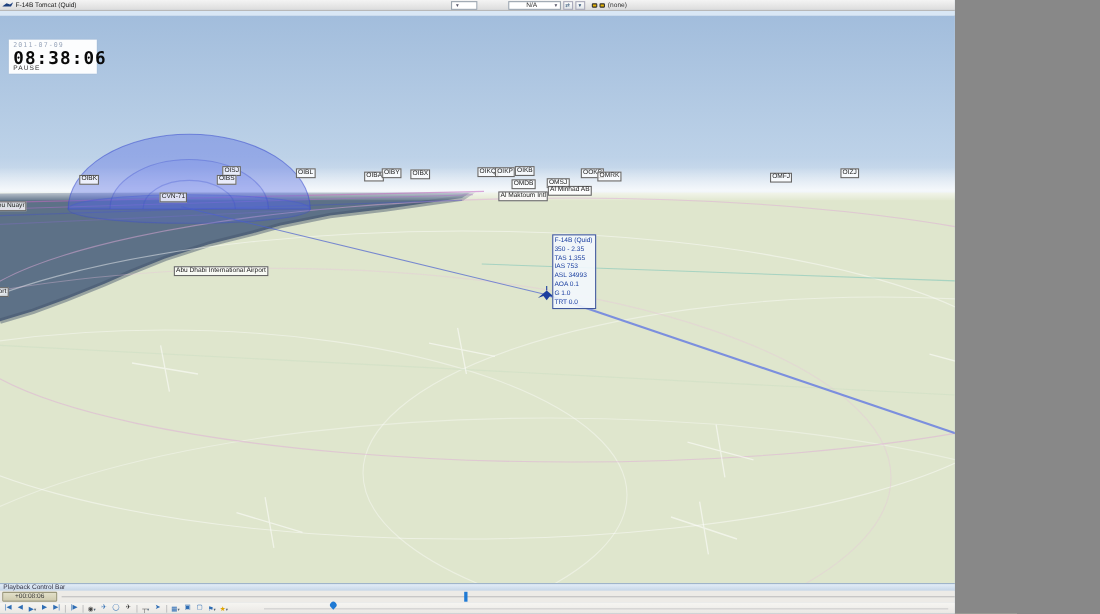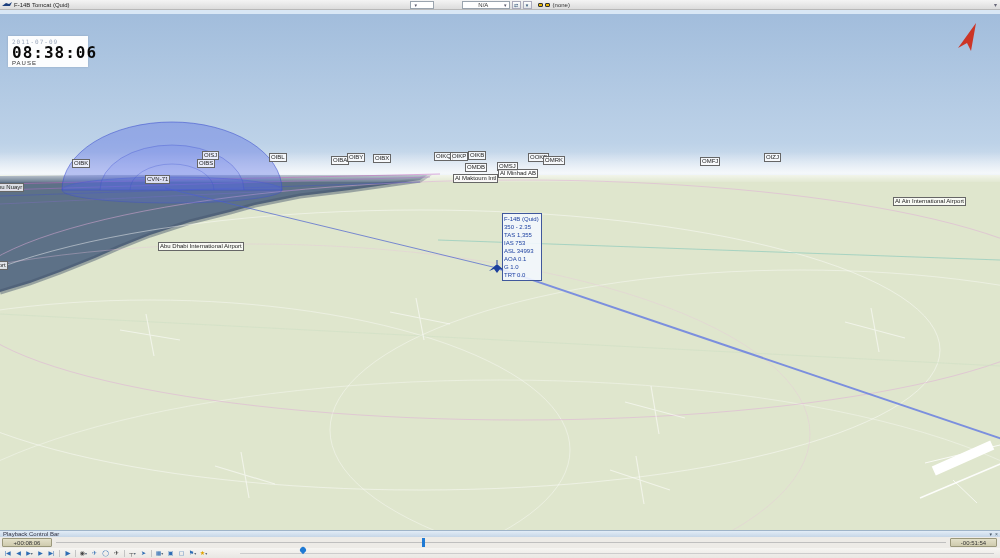--- a/index.html
+++ b/index.html
@@ -1,18 +1,18 @@
 <!DOCTYPE html>
 <html><head>
 <meta charset="utf-8">
 <style>
   * { margin:0; padding:0; box-sizing:border-box; }
   html,body { width:1000px; height:558px; overflow:hidden; }
   body { font-family:"Liberation Sans", sans-serif; background:#888; }
-  #app { position:relative; width:1000px; height:558px; overflow:hidden; background:#cfdeed; }
+  #app { position:relative; width:868px; height:558px; overflow:hidden; background:#cfdeed; }
 
   
   #toolbar { position:absolute; left:0; top:0; width:1000px; height:10px;
     background:linear-gradient(#f4f4f4,#dcdcdc); border-bottom:1px solid #b8b8b8;
     display:flex; align-items:center; font-size:6px; color:#222; }
   #app-icon { width:10px; height:7px; margin:0 2px 0 2px; position:relative; }
   #app-icon svg { display:block; }
   #window-title { font-size:6px; color:#222; white-space:nowrap; }
   .tb-combo { height:8px; background:#fff; border:1px solid #9aa4ae; display:flex;
     align-items:center; font-size:6px; color:#333; padding:0 2px; }

